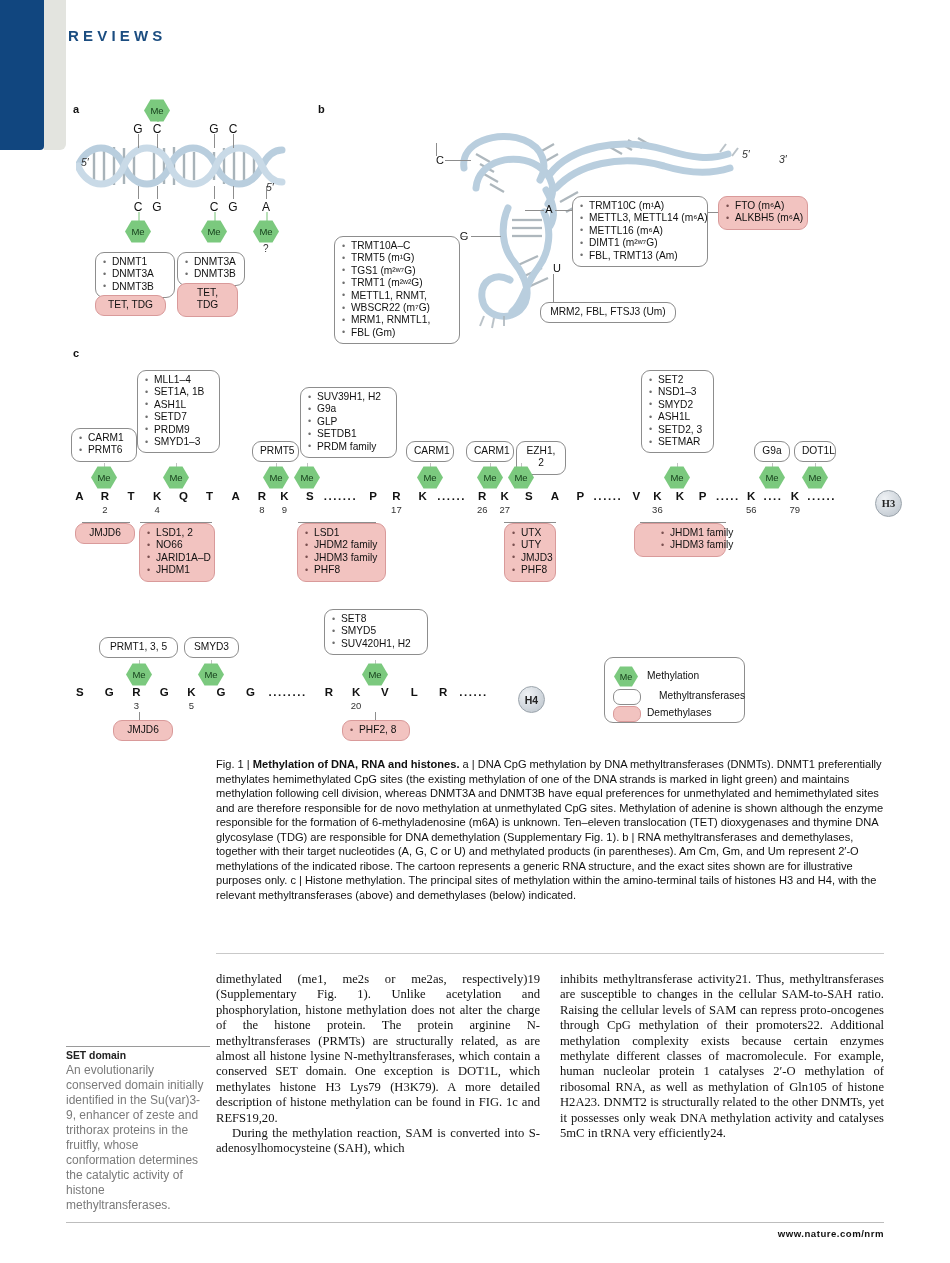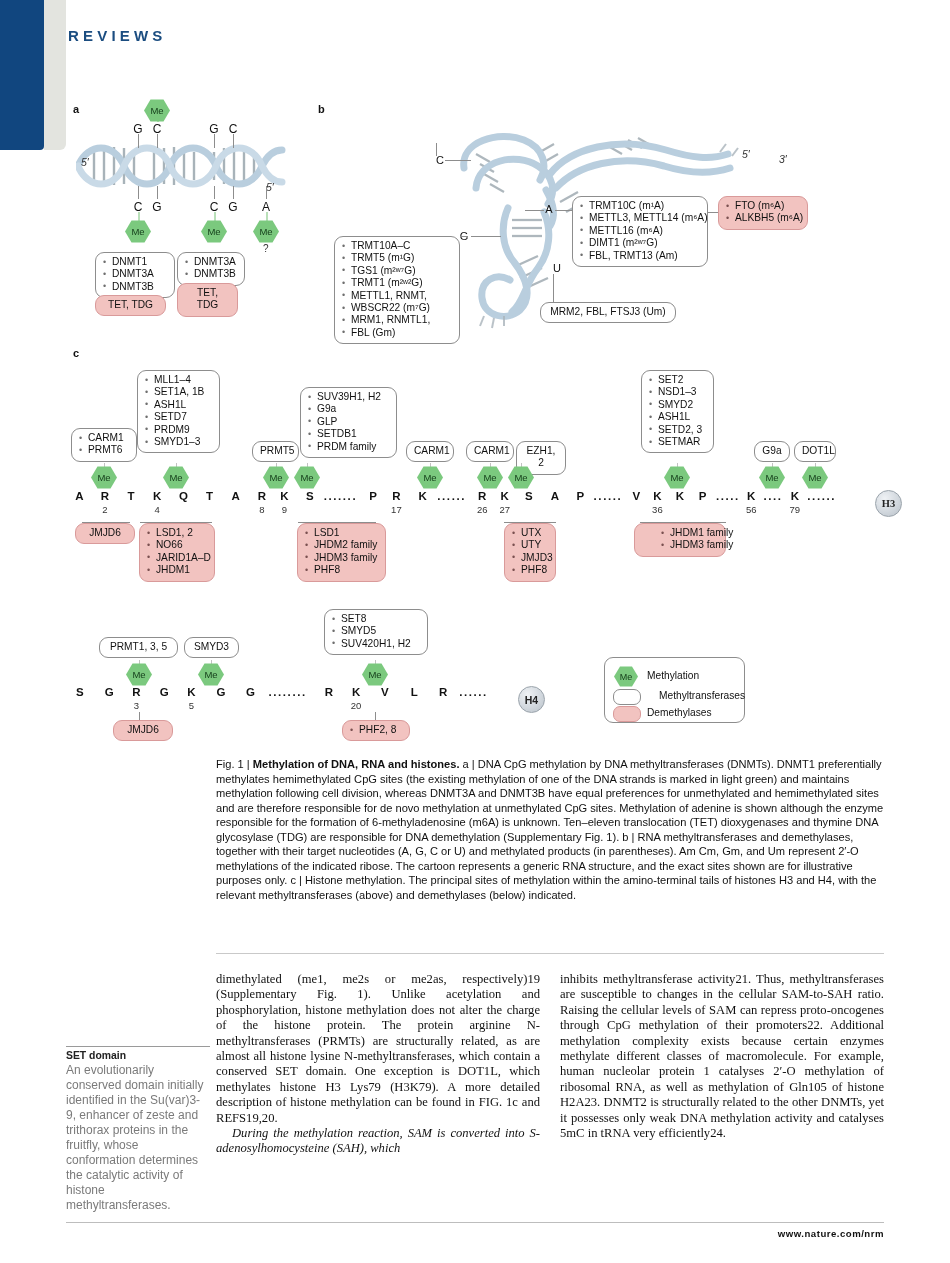--- a/index.html
+++ b/index.html
@@ -78,21 +78,21 @@
   #caption{
     position:absolute;left:216px;top:757px;width:668px;
     font-size:11.1px;line-height:14.55px;color:#111;text-align:left;
   }
   #caption b{font-weight:bold;}
   .sep-line{position:absolute;height:1px;background:#c9c9c9;}
 
   
   .col{position:absolute;font-family:"Liberation Serif",serif;font-size:12.6px;line-height:15.4px;color:#111;text-align:justify;}
   .col p{margin:0;}
-  .col p.indent{text-indent:16px;font-style:italic;}
+  .col p.indent{text-indent:16px;}
 
   
   #gloss{position:absolute;left:66px;top:1050px;width:144px;}
   #gloss-rule{position:absolute;left:66px;top:1046px;width:144px;height:1px;background:#9a9a9a;}
   #gloss-term{font-size:10.4px;font-weight:bold;color:#222;margin-bottom:2px;}
   #gloss-body{font-size:12px;line-height:15px;color:#7a7a7a;}
 
   
   #footer-rule{position:absolute;left:66px;top:1222px;width:818px;height:1px;background:#bdbdbd;}
   #footer-url{position:absolute;right:66px;top:1228px;font-size:9.6px;font-weight:bold;letter-spacing:0.5px;color:#111;}

